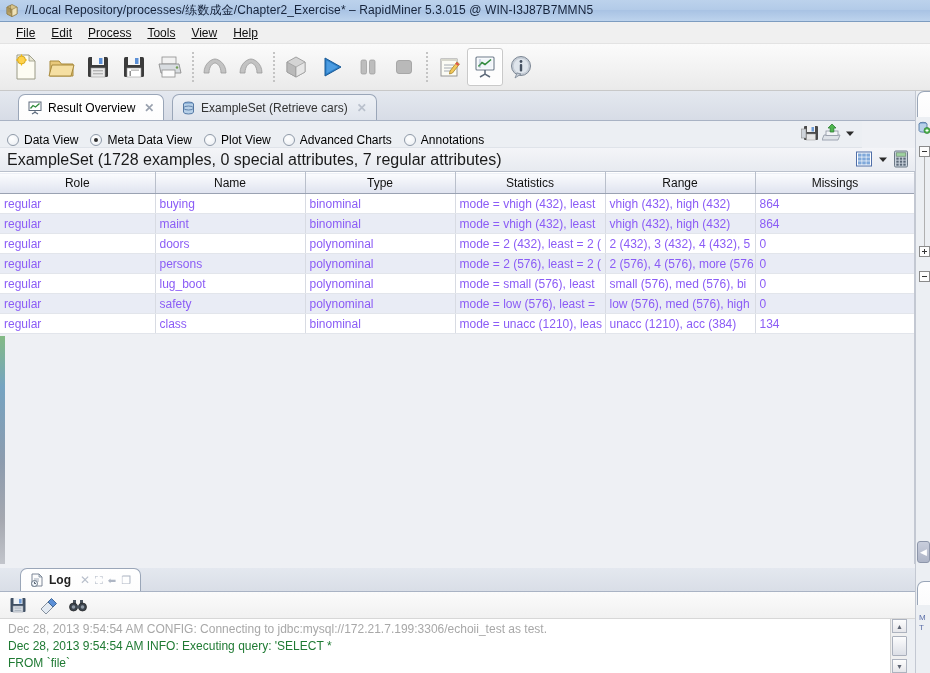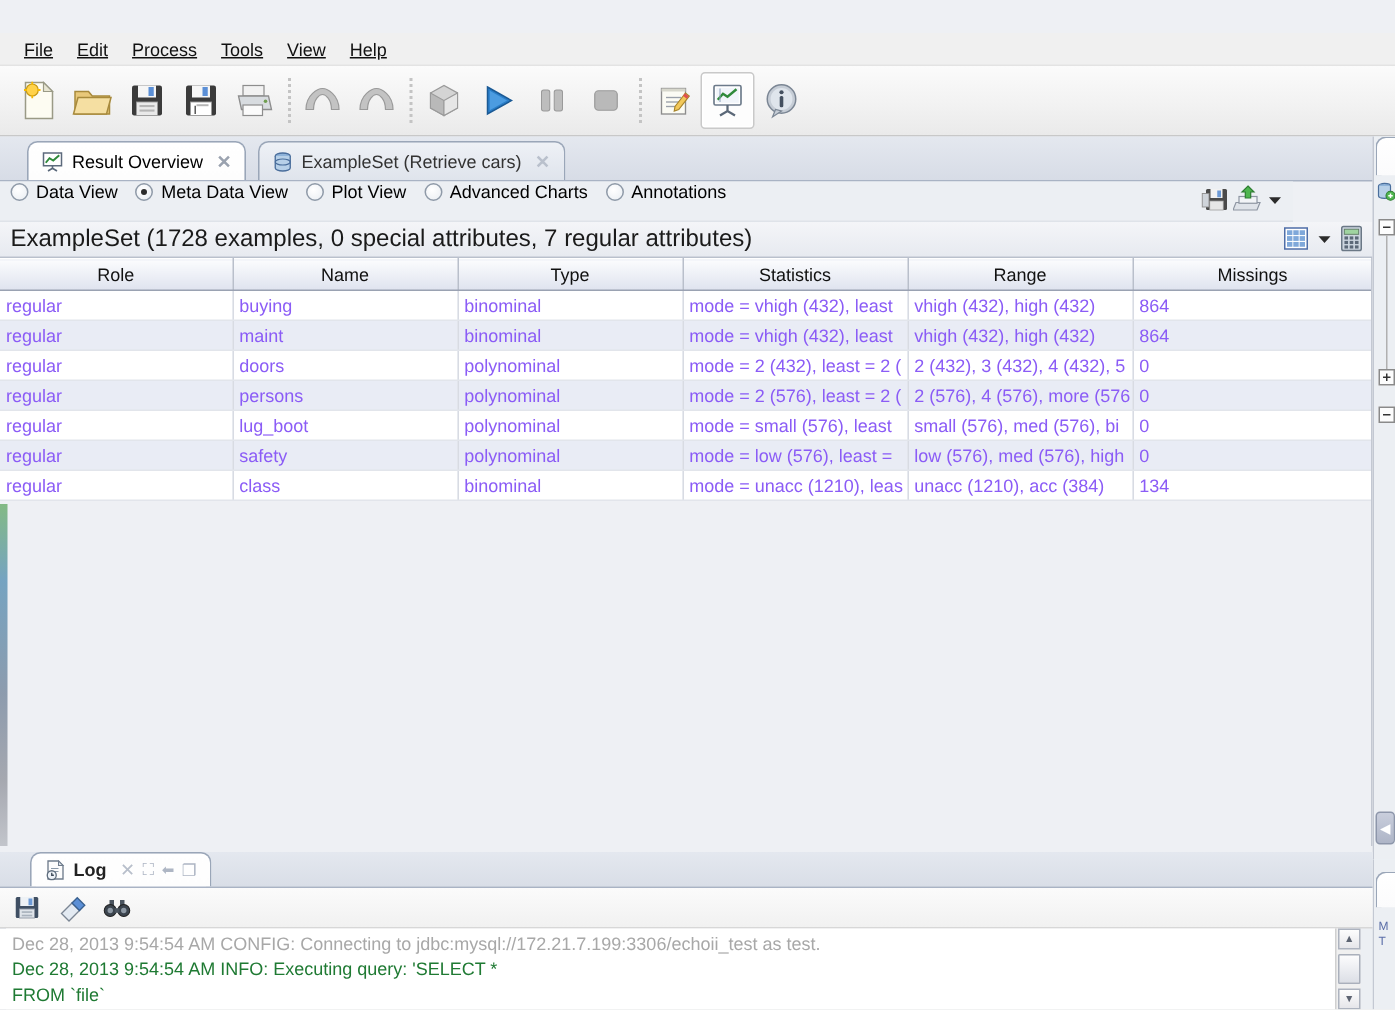--- a/index.html
+++ b/index.html
@@ -90,21 +90,21 @@
   }
   .tab .tabclose {
     color: #b9c0cc; font-size: 12px; font-weight: bold; margin-left: 3px;
   }
   .tab.active .tabclose { color: #9aa2af; }
 
   
   .viewrow {
     position: absolute; left: 0; top: 121px; width: 862px; height: 27px;
     background: #eceff3;
-    display: flex; align-items: flex-start; padding-left: 7px;
+    display: flex; align-items: flex-end; padding-left: 7px;
     border-bottom: 1px solid #dfe3e9;
   }
   .radio-opt { display: flex; align-items: center; gap: 5px; margin-right: 12px; cursor: default; white-space: nowrap;}
   .radio {
     width: 12px; height: 12px; border-radius: 50%;
     border: 1px solid #8f9aa8; background: radial-gradient(circle at 40% 35%,#ffffff,#e9edf2);
     flex: none; position: relative;
   }
   .radio.sel::after {
     content: ""; position: absolute; left: 3px; top: 3px;
@@ -260,20 +260,32 @@
     opacity:.8;
   }
 
   svg { display: block; }
 </style>
 </head>
 <body>
 
 <div id="app">
 
+  <div class="titlebar">
+    <span class="title-icon">
+      <svg width="16" height="16" viewBox="0 0 16 16">
+        <polygon points="3,4 8,1.5 13,4 13,11 8,13.5 3,11" fill="#d8c48a" stroke="#8a7642" stroke-width=".7"></polygon>
+        <polygon points="3,4 8,6.5 8,13.5 3,11" fill="#b9a368" stroke="#8a7642" stroke-width=".6"></polygon>
+        <polygon points="8,6.5 13,4 13,11 8,13.5" fill="#efe2b8" stroke="#8a7642" stroke-width=".6"></polygon>
+        <line x1="5" y1="2.5" x2="5" y2="9.3" stroke="#7d6a3a" stroke-width=".5"></line>
+        <line x1="6.5" y1="2" x2="6.5" y2="9.9" stroke="#7d6a3a" stroke-width=".5"></line>
+      </svg>
+    </span>
+    <span class="title-text">//Local Repository/processes/练数成金/Chapter2_Exercise* – RapidMiner 5.3.015 @ WIN-I3J87B7MMN5</span>
+  </div>
 
   <div class="menubar">
     <div class="menuitem"><u>File</u></div>
     <div class="menuitem"><u>Edit</u></div>
     <div class="menuitem"><u>Process</u></div>
     <div class="menuitem"><u>Tools</u></div>
     <div class="menuitem"><u>View</u></div>
     <div class="menuitem"><u>Help</u></div>
   </div>
 

